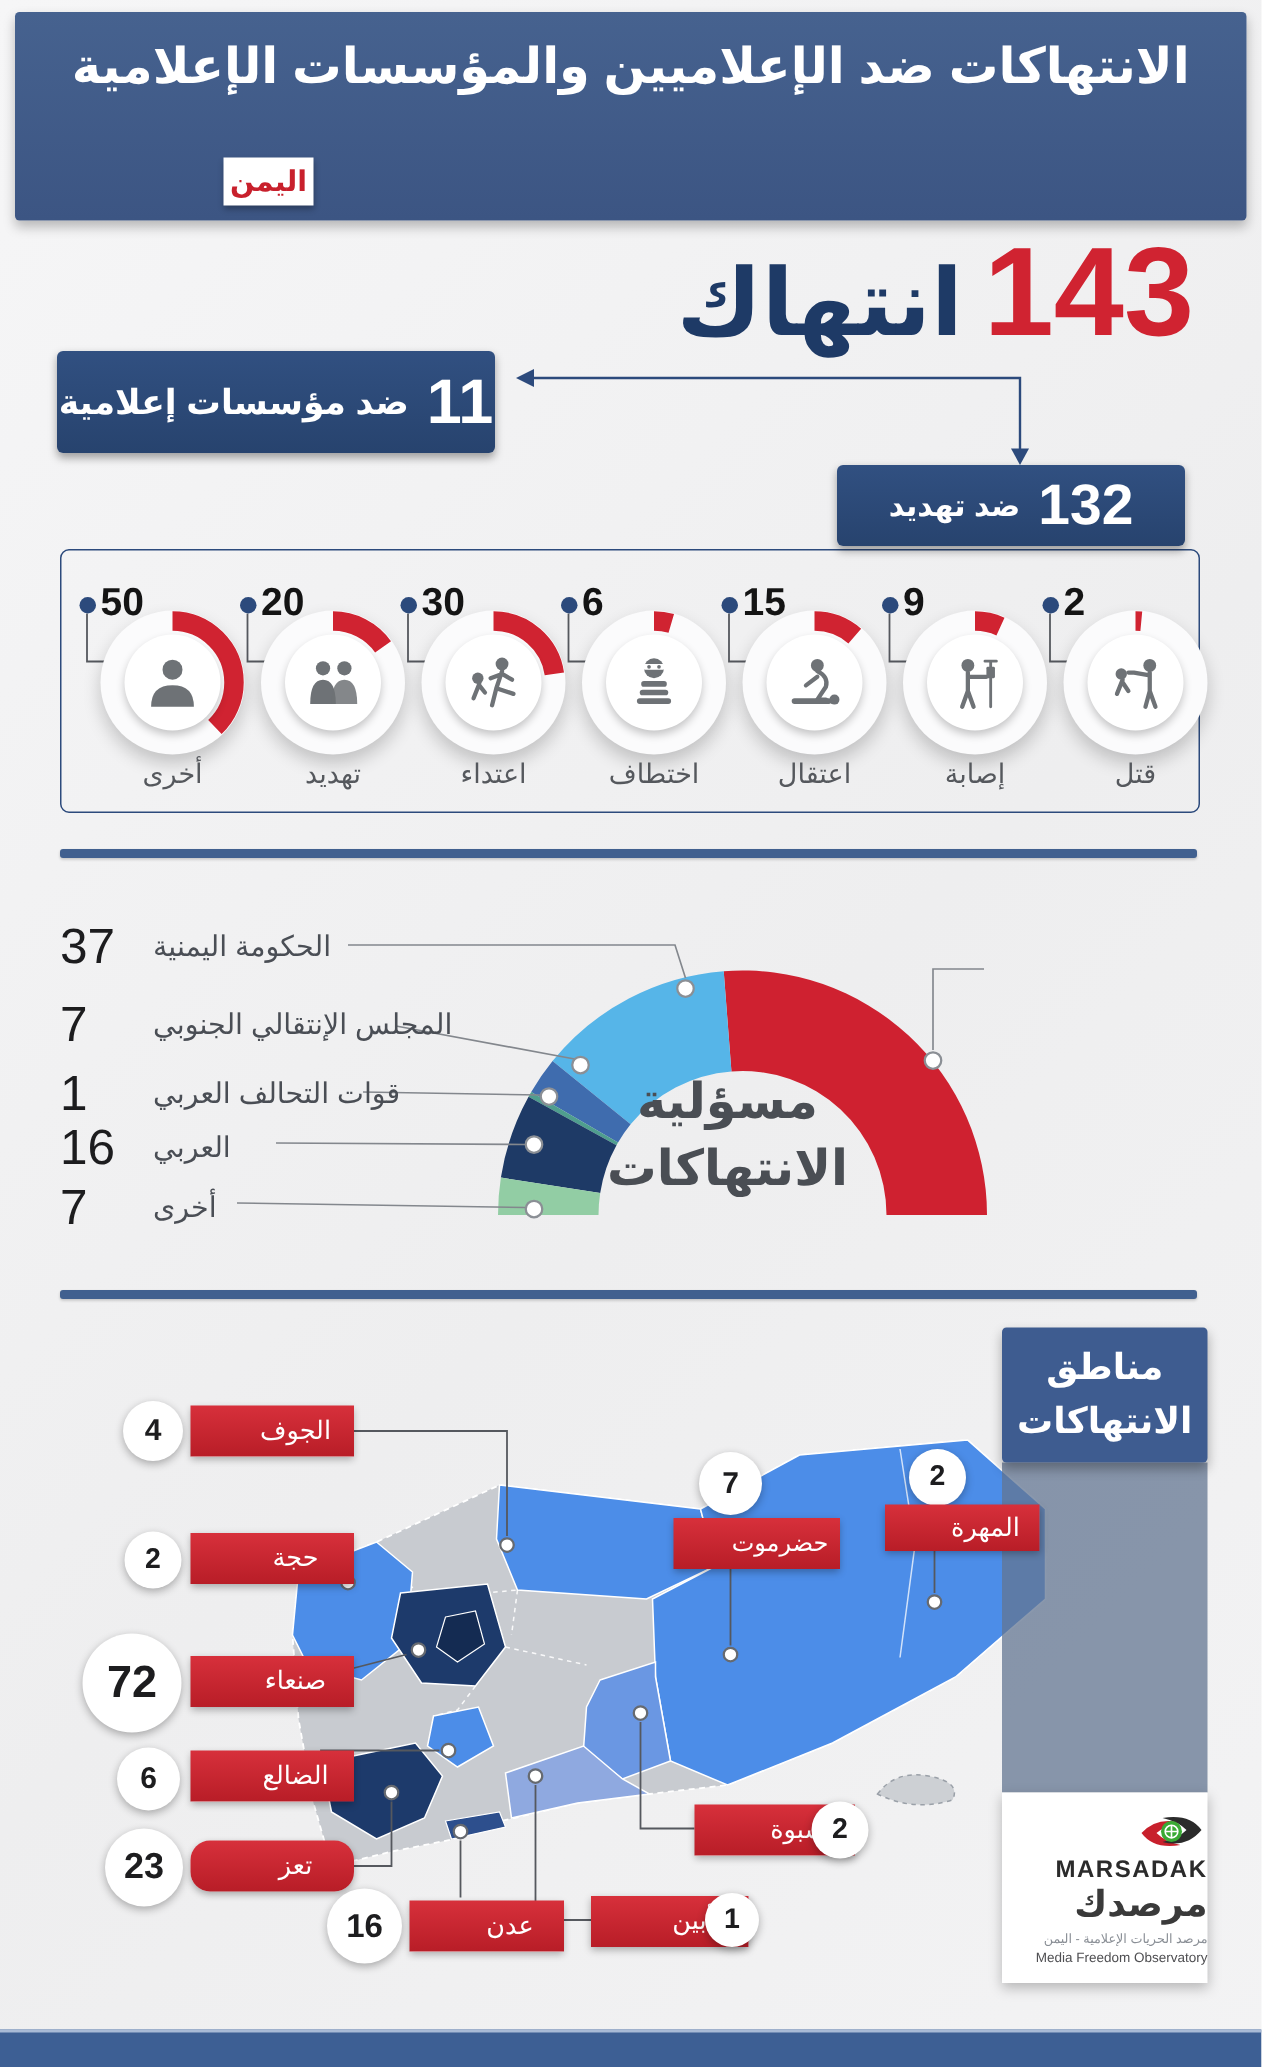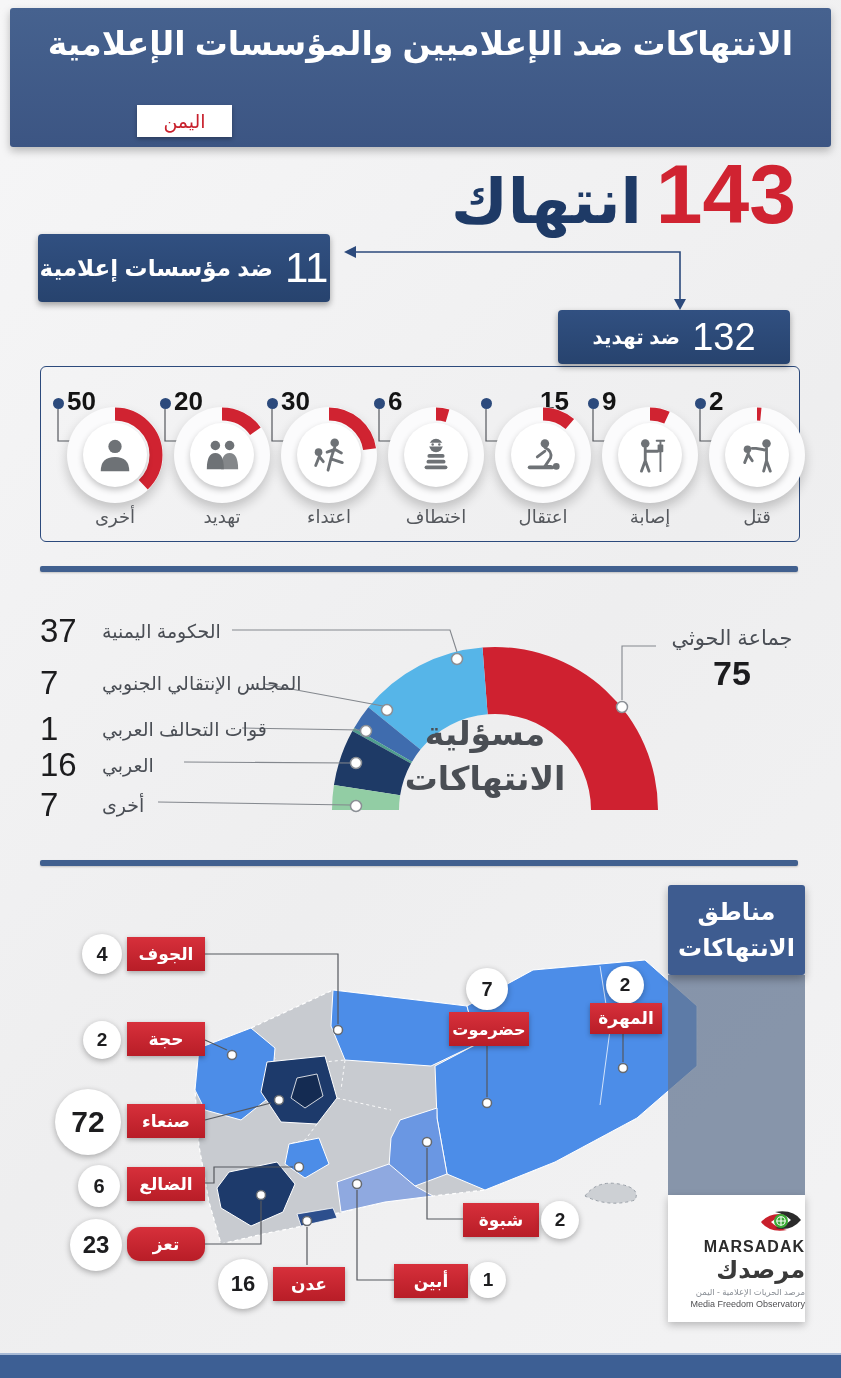--- a/index.html
+++ b/index.html
@@ -7,30 +7,30 @@
   #stage{position:relative;width:841px;height:1378px;overflow:hidden;
          background:linear-gradient(135deg,#f6f6f7 0%,#eeeeef 55%,#f3f3f4 100%);}
   .r{position:absolute;}
   
   .header{left:10px;top:8px;width:821px;height:139px;background:linear-gradient(180deg,#46628f,#3c5583);
           border-radius:3px;box-shadow:0 4px 8px rgba(0,0,0,.25);color:#fff;}
   .header h1{margin:16px 20px 0;text-align:center;font-size:33px;font-weight:700;letter-spacing:.5px;}
   .subrow{display:flex;align-items:center;margin:14px 30px 0;}
   .subrow .ln{flex:1;height:2px;background:rgba(255,255,255,.85);}
   .subrow .st{margin:0 26px;font-size:21px;font-weight:700;}
-  .yemen{left:137px;top:105px;width:95px;height:32px;background:#fff;color:#c8202c;font-size:19px;font-weight:400;
+  .yemen{left:149px;top:105px;width:60px;height:32px;background:#fff;color:#c8202c;font-size:19px;font-weight:700;
          display:flex;align-items:center;justify-content:center;box-shadow:0 2px 4px rgba(0,0,0,.3);}
   
   .total{left:410px;top:152px;width:386px;height:100px;display:flex;direction:rtl;align-items:baseline;justify-content:flex-start;gap:14px;}
   .total .num{font-size:84px;font-weight:700;color:#d02331;line-height:1;}
   .total .word{font-size:62px;font-weight:700;color:#1e3a66;line-height:1;}
   
   .nbox{background:linear-gradient(180deg,#315081,#27436e);border-radius:4px;box-shadow:0 3px 6px rgba(0,0,0,.35);
         color:#fff;display:flex;direction:rtl;align-items:center;justify-content:center;gap:12px;}
-  .nbox .v{font-weight:400;}
+  .nbox .v{font-weight:700;}
   .nbox .l{font-weight:700;}
   
   .statborder{left:40px;top:366px;width:758px;height:174px;border:1.6px solid #2c4a7c;border-radius:6px;}
   .statcircle{width:96px;height:96px;border-radius:50%;background:#fbfbfc;box-shadow:0 6px 12px rgba(0,0,0,.2);z-index:3;}
   .statinner{position:absolute;left:16px;top:16px;width:64px;height:64px;border-radius:50%;background:#fff;
              box-shadow:0 3px 6px rgba(0,0,0,.22);display:flex;align-items:center;justify-content:center;}
   .statnum{font-size:26px;font-weight:700;color:#141414;z-index:3;}
   .statdot{width:11px;height:11px;border-radius:50%;background:#2c4a7c;z-index:3;}
   .statlabel{width:120px;text-align:center;font-size:18px;color:#55585d;z-index:3;}
   .divider{left:40px;width:758px;height:6px;background:#41608f;border-radius:2px;box-shadow:0 1px 2px rgba(0,0,0,.2);}
@@ -40,21 +40,21 @@
   .dlrow .dl{margin-left:10px;font-size:19px;color:#4a4e55;white-space:nowrap;}
   .dcenter{left:385px;top:712px;width:200px;text-align:center;font-size:33px;font-weight:700;color:#4a4e54;line-height:1.35;z-index:3;}
   .houthi{left:652px;top:626px;width:160px;text-align:center;z-index:3;}
   .houthi .hl{font-size:21px;color:#4a4e55;}
   .houthi .hv{font-size:34px;font-weight:700;color:#1c1c1e;margin-top:4px;}
   
   .maptitle{left:668px;top:885px;width:137px;height:90px;background:#3e5c90;border-radius:3px;box-shadow:0 4px 8px rgba(0,0,0,.3);
             color:#fff;display:flex;flex-direction:column;align-items:center;justify-content:center;font-size:24px;font-weight:700;line-height:1.5;z-index:4;}
   .mappanel{left:668px;top:975px;width:137px;height:220px;background:rgba(99,117,145,.75);z-index:2;}
   .rbadge{height:34px;background:linear-gradient(180deg,#d7303b,#b81d27);box-shadow:0 2px 5px rgba(0,0,0,.3);
-          color:#fff;font-size:17px;font-weight:700;display:flex;align-items:center;justify-content:center;z-index:3;}
+          color:#fff;font-size:17px;font-weight:400;display:flex;align-items:center;justify-content:center;z-index:3;padding-left:31px;}
   .ncirc{border-radius:50%;background:#fff;box-shadow:0 2px 6px rgba(0,0,0,.3);color:#1d1d1f;font-weight:700;
          display:flex;align-items:center;justify-content:center;z-index:3;}
   
   .logocard{left:668px;top:1195px;width:137px;height:127px;background:#fff;box-shadow:0 3px 8px rgba(0,0,0,.25);
             display:flex;flex-direction:column;align-items:flex-end;justify-content:center;gap:2px;z-index:4;}
   .logocard .len{font-size:16px;font-weight:700;letter-spacing:1px;color:#2b2b2b;}
   .logocard .lar{font-size:24px;font-weight:700;color:#3a3a3a;line-height:1;}
   .logocard .ltar{font-size:8.5px;color:#8a8f96;margin-top:3px;}
   .logocard .lten{font-size:9px;color:#4f4f52;}
   .footer{left:0;top:1353px;width:841px;height:25px;background:#3d5f94;border-top:2px solid #a8bad6;}
@@ -172,21 +172,21 @@
         <circle cx="15" cy="8" r="4.5" fill="#6e7276" stroke="none"></circle>
           <path d="M15,13 V26 M15,26 L11,37 M15,26 L19,37 M15,16 H28"></path>
         <path d="M31,5 V37 M27,5 H35" stroke-width="2"></path>
           <rect x="28" y="9" width="6" height="8" fill="#6e7276" stroke="none" rx="1"></rect>
       </svg>
     </div>
   </div>
   <div class="r statlabel" style="left:590px;top:506px;">إصابة</div>
 
   <div class="r statdot" style="left:481px;top:398px;"></div>
-  <div class="r statnum" style="left:495px;top:386px;margin-left:45px;">15</div>
+  <div class="r statnum" style="left:495px;top:386px;">15</div>
   <div class="r statcircle" style="left:495px;top:407px;">
     <svg width="96" height="96">
         <circle cx="48" cy="48" r="41" fill="none" stroke="#d02331" stroke-width="13" pathLength="360" transform="rotate(-90 48 48)" stroke-dasharray="40.9 360"></circle>
       </svg>
     <div class="statinner">
       <svg width="38" height="38" viewBox="0 0 40 40" stroke="#6e7276" stroke-width="3" fill="none" stroke-linecap="round">
         <circle cx="22" cy="8" r="4.5" fill="#6e7276" stroke="none"></circle>
           <path d="M22,12 Q30,16 28,23 L22,32 H28 M22,16 L14,22"></path>
         <path d="M6,33 H30" stroke-width="4"></path>
           <circle cx="34" cy="32" r="3.5" fill="#6e7276" stroke="none"></circle>
@@ -292,24 +292,20 @@
     <span class="dv">1</span>
     <span class="dl">قوات التحالف العربي</span>
   </div>
   <div class="r dlrow" style="left:40px;top:746px;">
     <span class="dv">16</span>
     <span class="dl">العربي</span>
   </div>
   <div class="r dlrow" style="left:40px;top:786px;">
     <span class="dv">7</span>
     <span class="dl">أخرى</span>
-  </div>
-  <div class="r houthi">
-    <div class="hl">جماعة الحوثي</div>
-    <div class="hv">75</div>
   </div>
 
   <svg class="r z1" style="left:185px;top:950px;" width="520" height="375" viewBox="0 0 520 375">
     <path d="M14,98 L66,78 L148,40 L282,56 L348,20 L460,10 L512,56 L512,116 L452,168 L370,212 L300,240 L248,246 L200,252 L158,262 L130,268 L118,276 L78,284 L36,294 L24,252 L14,196 L10,140 Z" fill="#c8cbd0" stroke="#fff" stroke-width="1.2" stroke-dasharray="4 3"></path>
     <g stroke="#fff" stroke-width="1" stroke-dasharray="3 3" fill="none" opacity=".9">
       <path d="M86,146 L96,172"></path>
         <path d="M132,174 L120,190 L104,194"></path>
         <path d="M152,148 L206,160"></path>
         <path d="M160,110 L156,140"></path>
         <path d="M96,116 L160,110"></path>

